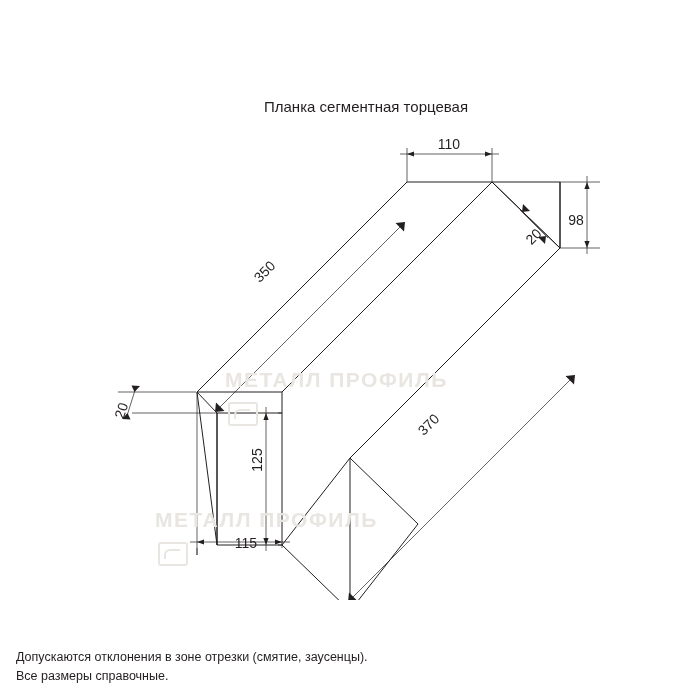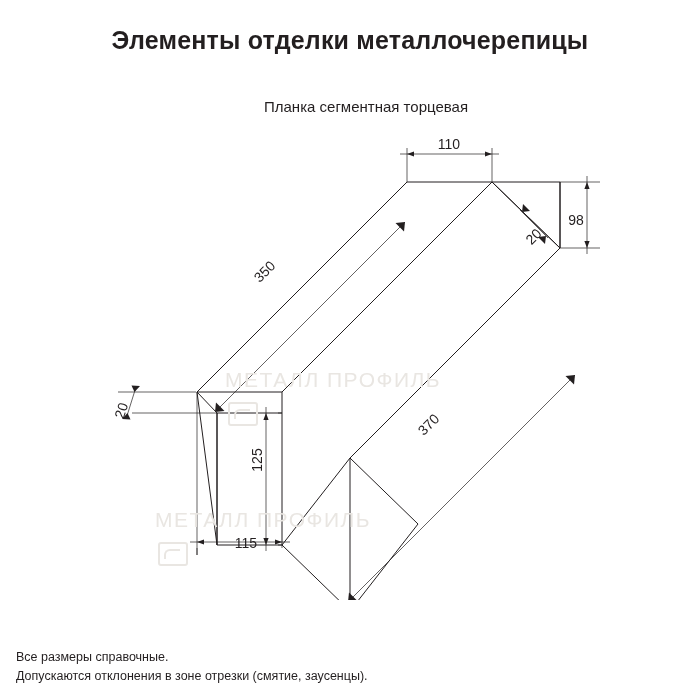--- a/index.html
+++ b/index.html
@@ -54,21 +54,21 @@
   .drawing {
     position: absolute;
     left: 0;
     top: 130px;
     width: 700px;
     height: 470px;
   }
   .wm {
     position: absolute;
     font-family: "Liberation Sans", sans-serif;
-    font-weight: normal;
+    font-weight: bold;
     color: #e9e6e2;
     font-size: 21px;
     letter-spacing: 1.5px;
     white-space: nowrap;
     pointer-events: none;
     user-select: none;
   }
   .wm-1 { left: 225px; top: 238px; }
   .wm-2 { left: 155px; top: 378px; }
   .wm-logo {
@@ -97,21 +97,20 @@
     font-family: "Liberation Sans", sans-serif;
     font-size: 14px;
     fill: #231f20;
   }
 </style>
 </head>
 <body>
 
 <div class="page">
 
-  <div class="title">Элементы отделки металлочерепицы</div>
 
   <div class="subtitle">
     <div>Планка сегментная торцевая</div>
   </div>
 
   <div class="drawing">
 
     <div class="wm wm-1">МЕТАЛЛ ПРОФИЛЬ</div>
     <div class="wm-logo wm-logo-1"></div>
     <div class="wm wm-2">МЕТАЛЛ ПРОФИЛЬ</div>
@@ -186,17 +185,17 @@
       <text x="537" y="110" text-anchor="middle" transform="rotate(-45 537 110)">20</text>
       <text x="268" y="145" text-anchor="middle" transform="rotate(-45 268 145)">350</text>
       <text x="432" y="298" text-anchor="middle" transform="rotate(-45 432 298)">370</text>
       <text x="126" y="282" text-anchor="middle" transform="rotate(-72 126 282)">20</text>
       <text x="262" y="330" text-anchor="middle" transform="rotate(-90 262 330)">125</text>
       <text x="246" y="418" text-anchor="middle">115</text>
     </svg>
   </div>
 
   <div class="footnotes">
+    <div>Допускаются отклонения в зоне отрезки (смятие, заусенцы).</div>
     <div>Все размеры справочные.</div>
-    <div>Допускаются отклонения в зоне отрезки (смятие, заусенцы).</div>
   </div>
 
 </div>
 
 </body></html>

